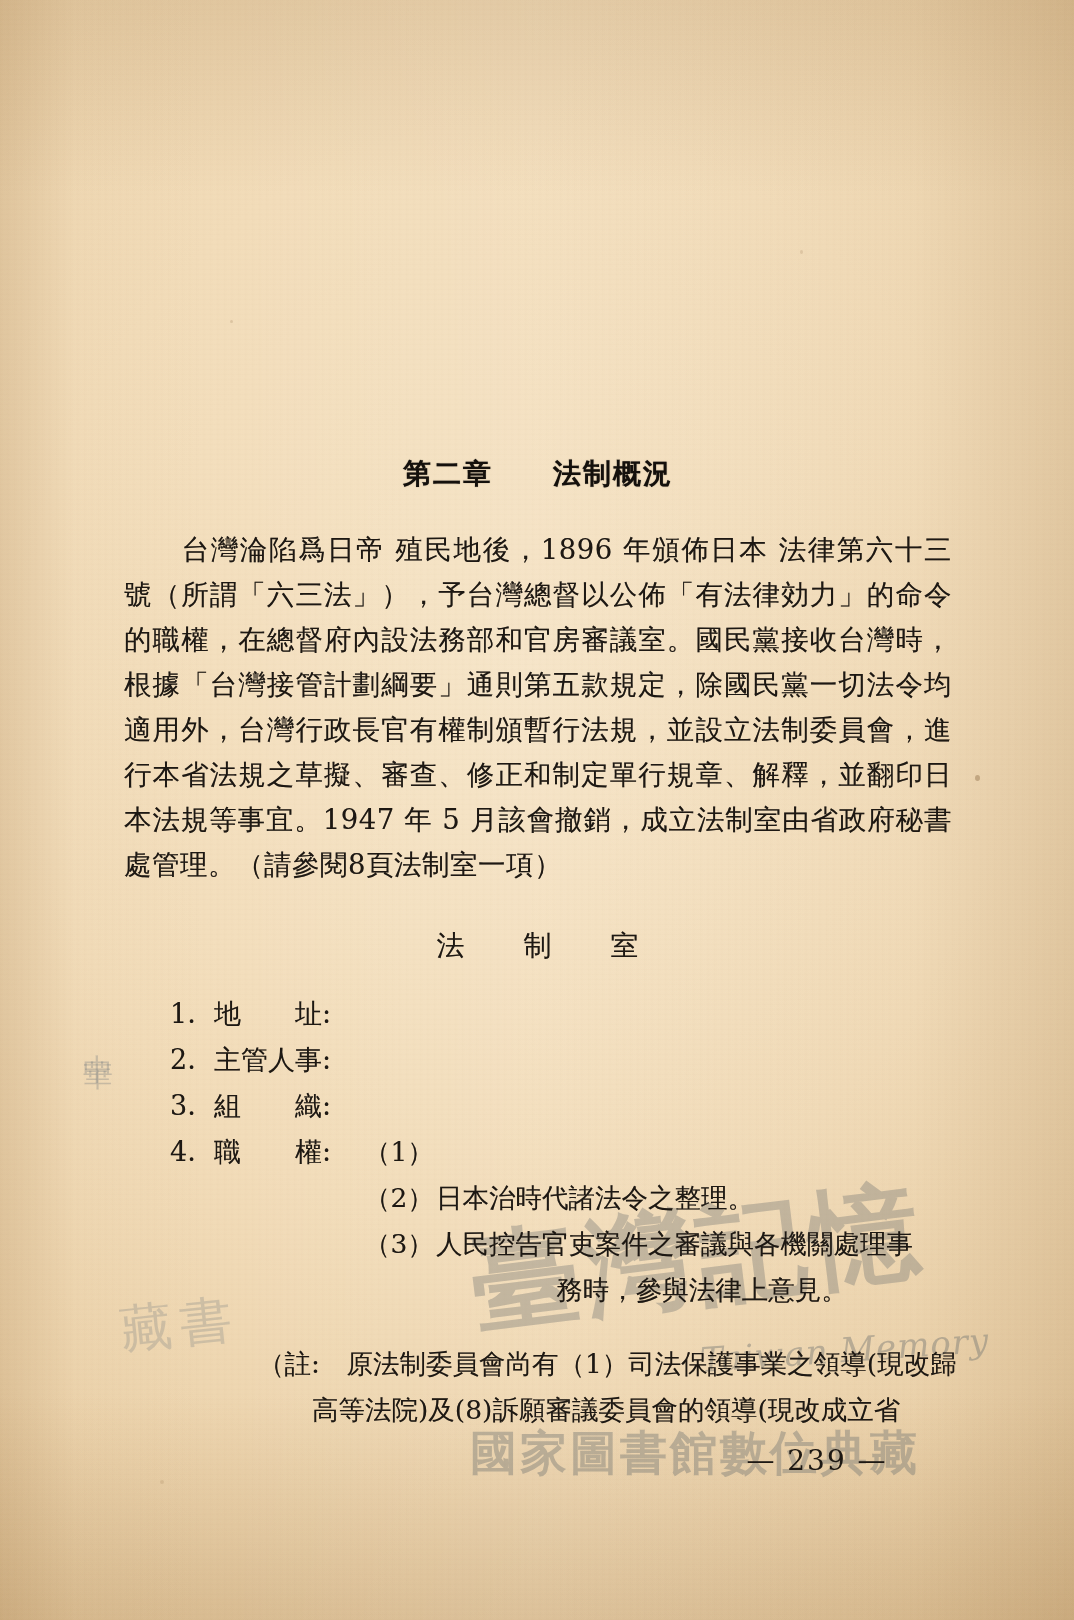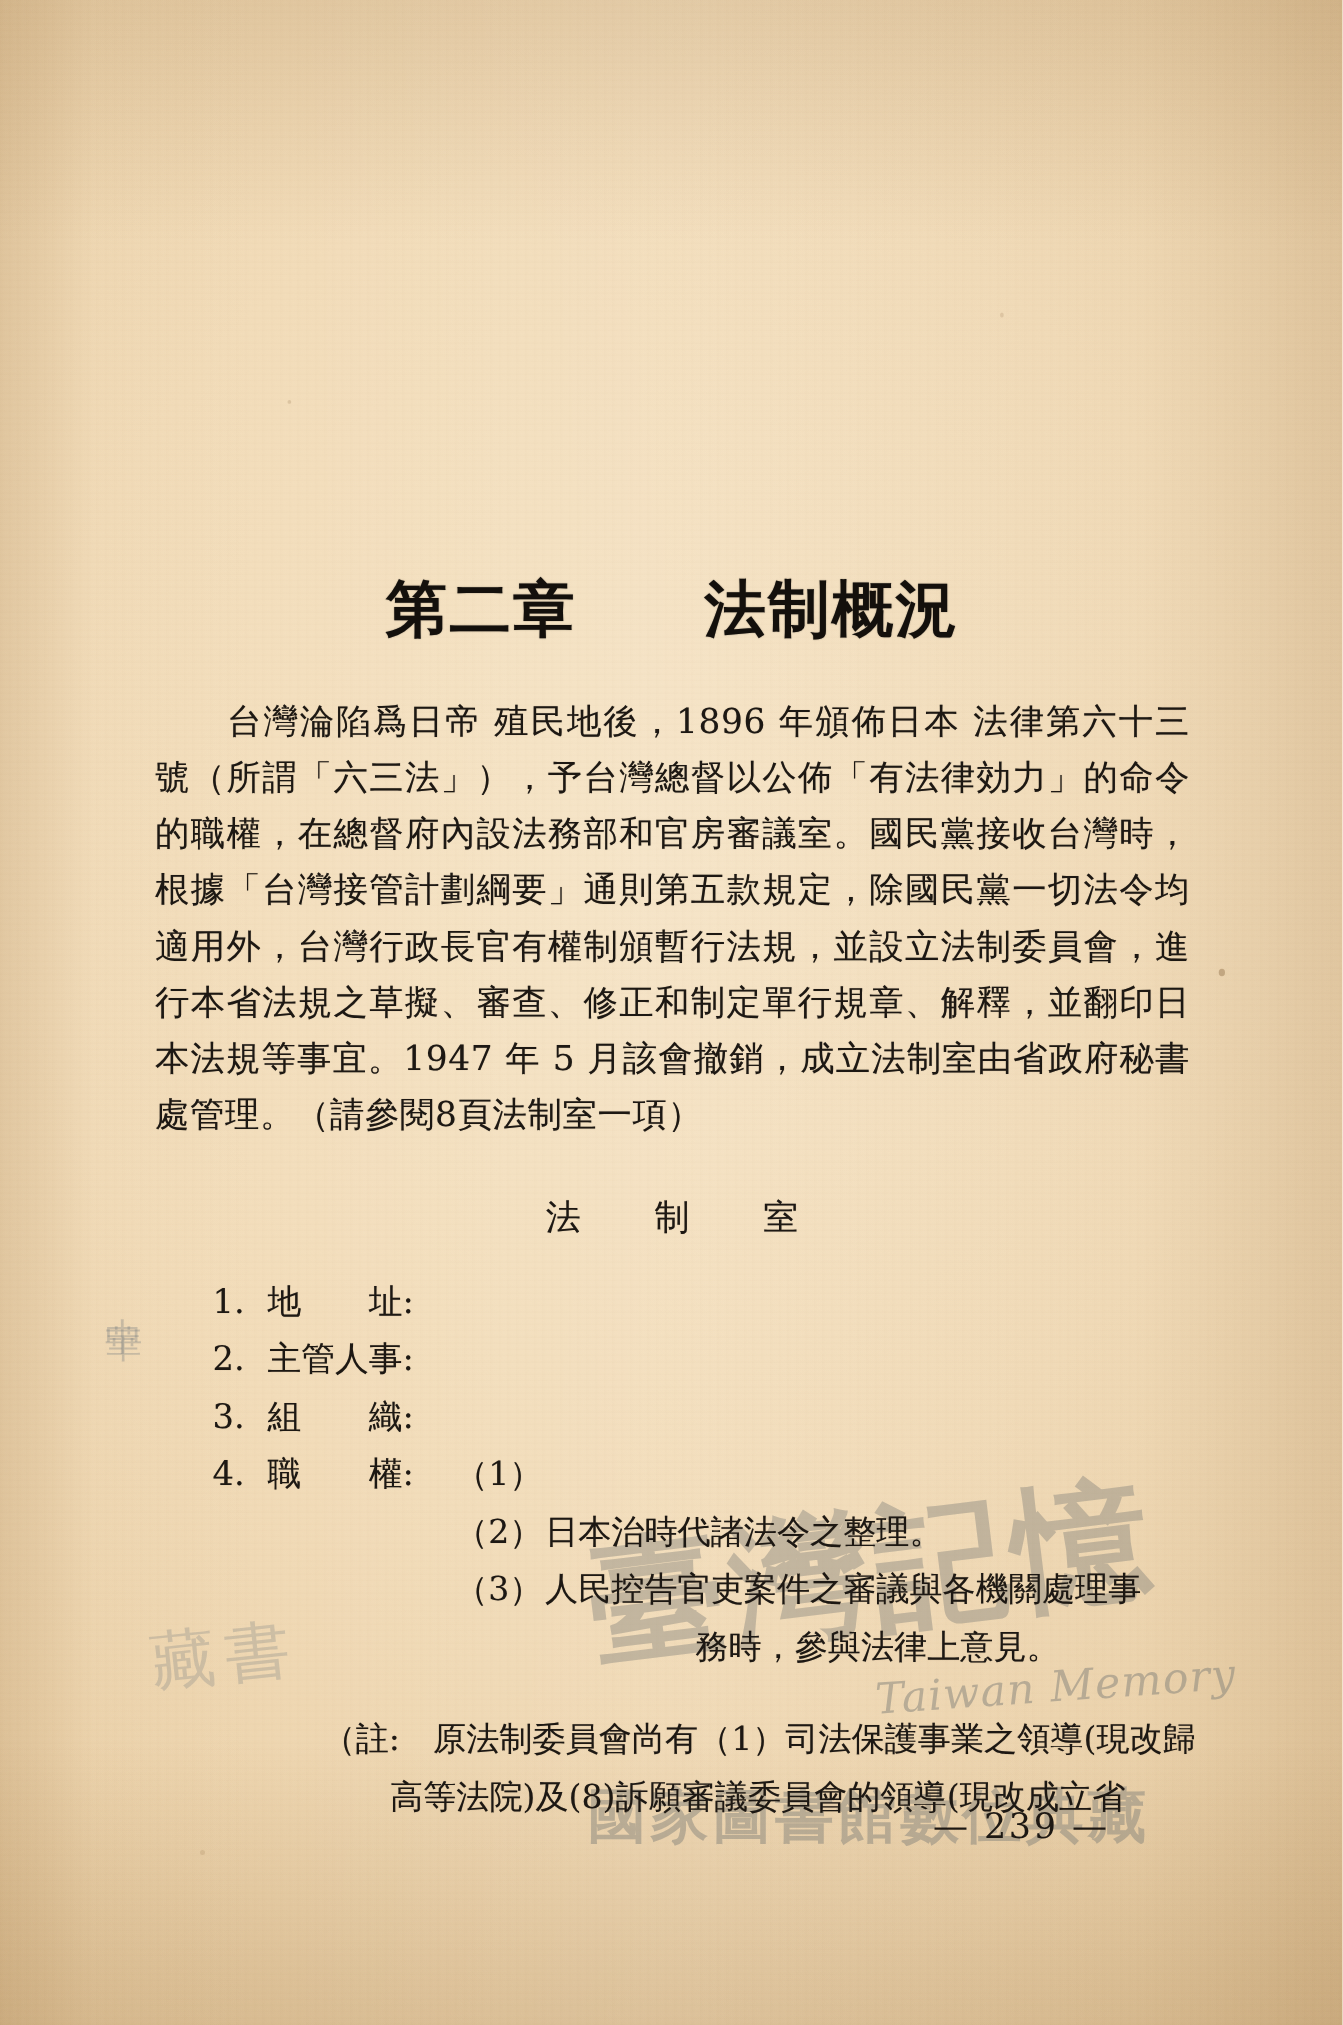--- a/index.html
+++ b/index.html
@@ -54,21 +54,21 @@
     left: 108px;
     top: 455px;
     width: 860px;
     color: #1b1713;
   }
 
   .chapter-title {
     text-align: center;
     font-family: "DejaVu Sans", "Liberation Sans", sans-serif;
     font-weight: 700;
-    font-size: 49px;
+    font-size: 28px;
     letter-spacing: 2px;
     color: #14100c;
     margin: 0 0 34px 0;
     text-shadow: 0 0 1px rgba(20,16,12,.55);
     white-space: pre;
   }
 
   .body-par {
     font-size: 27.5px;
     line-height: 45px;

